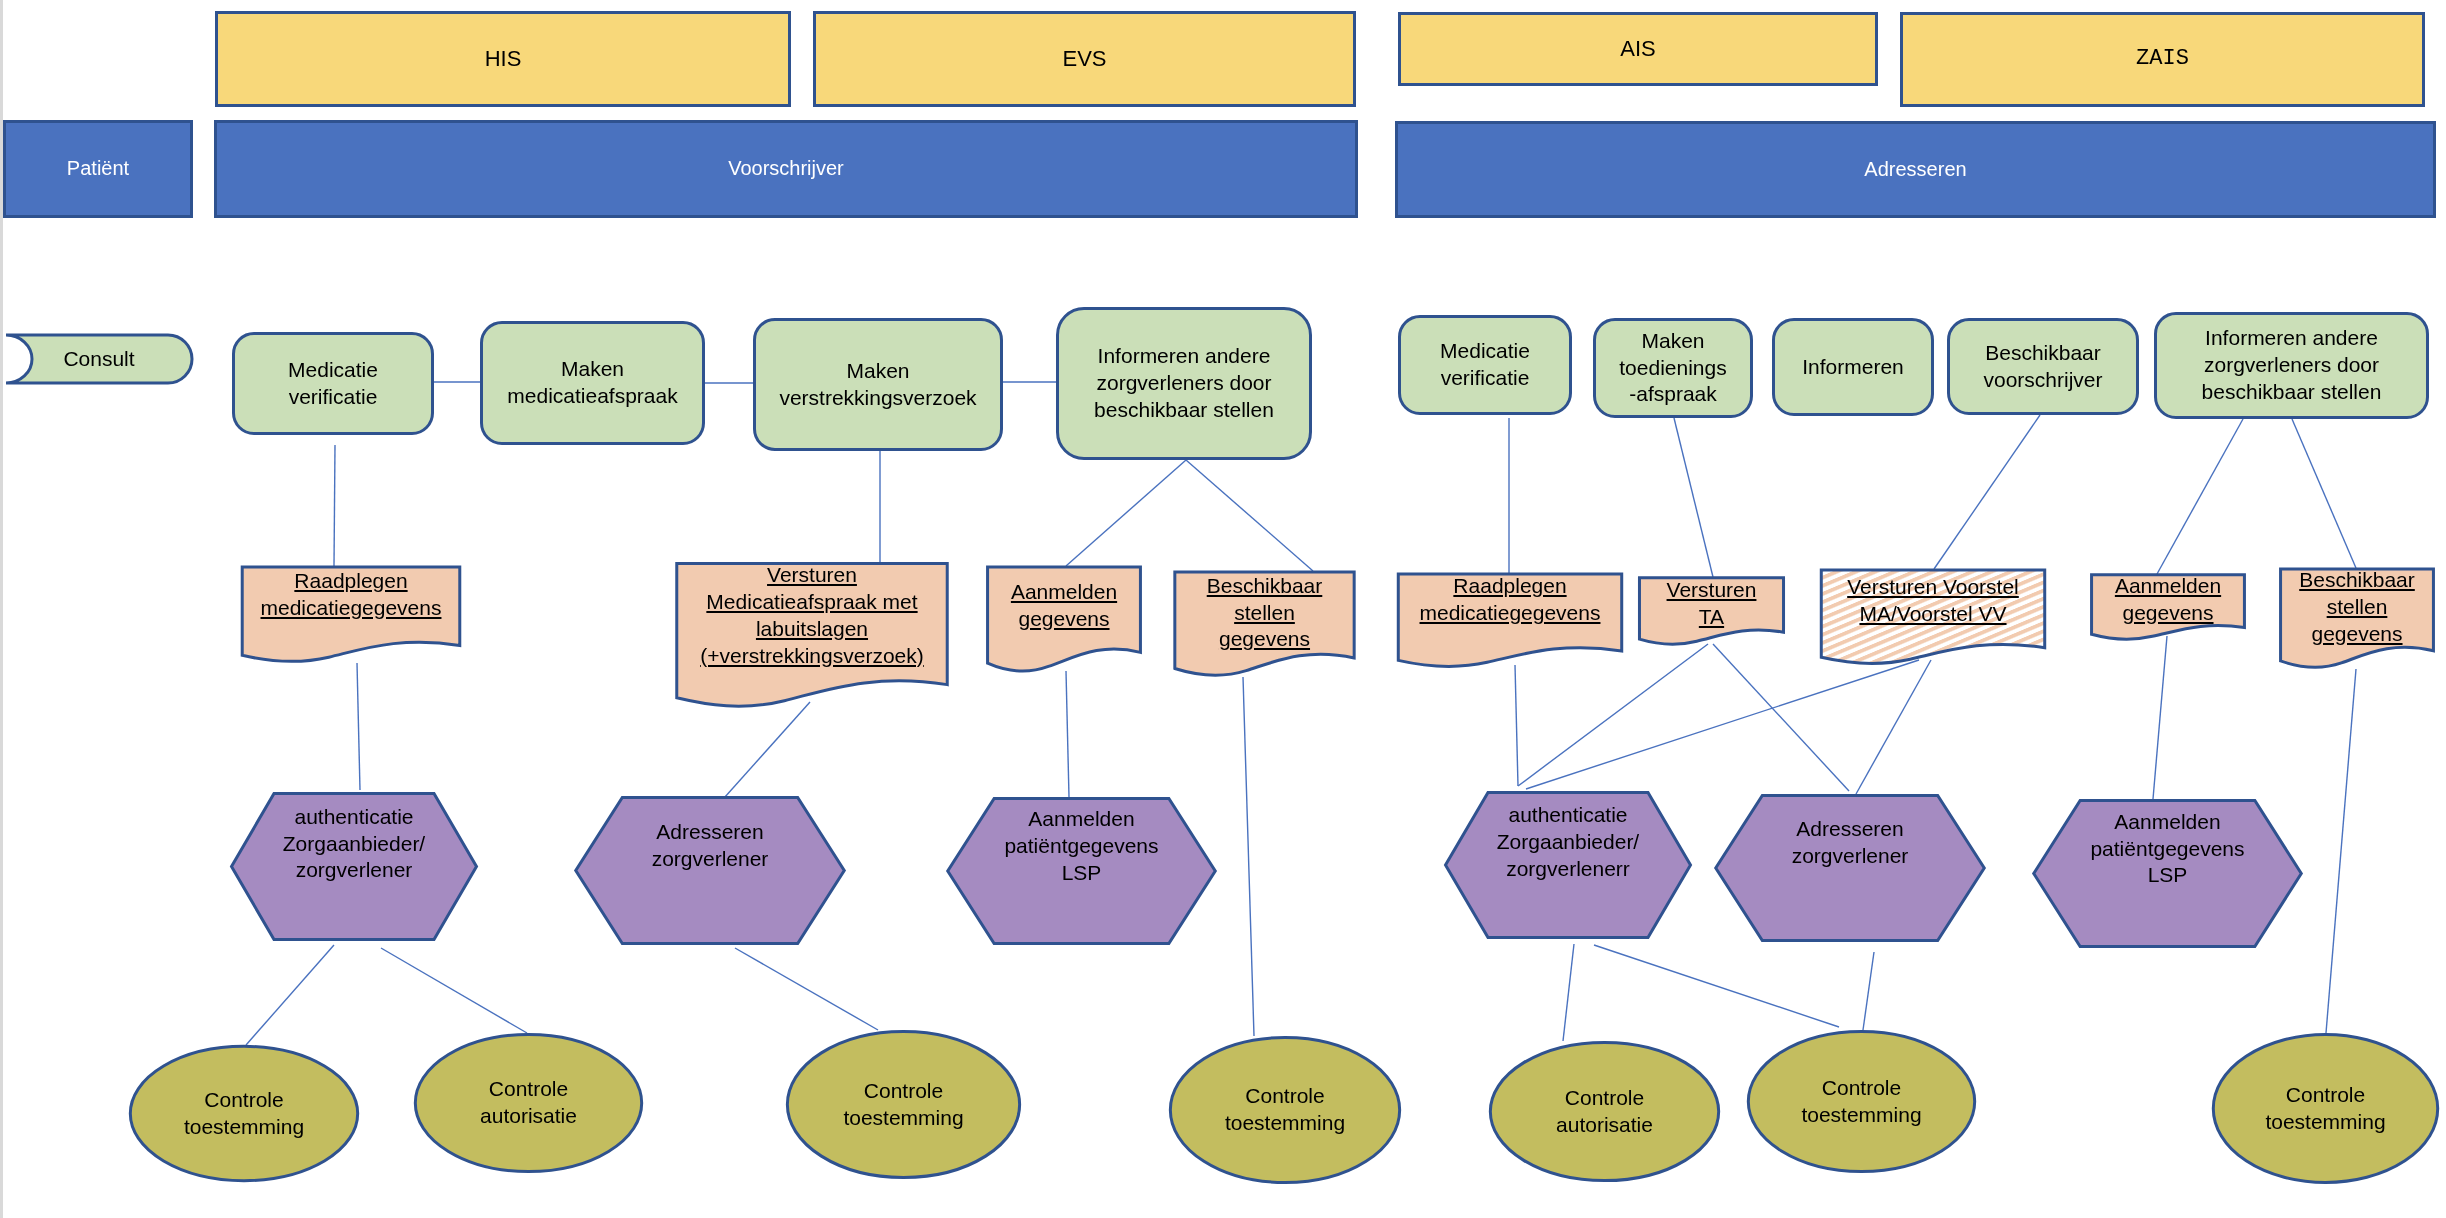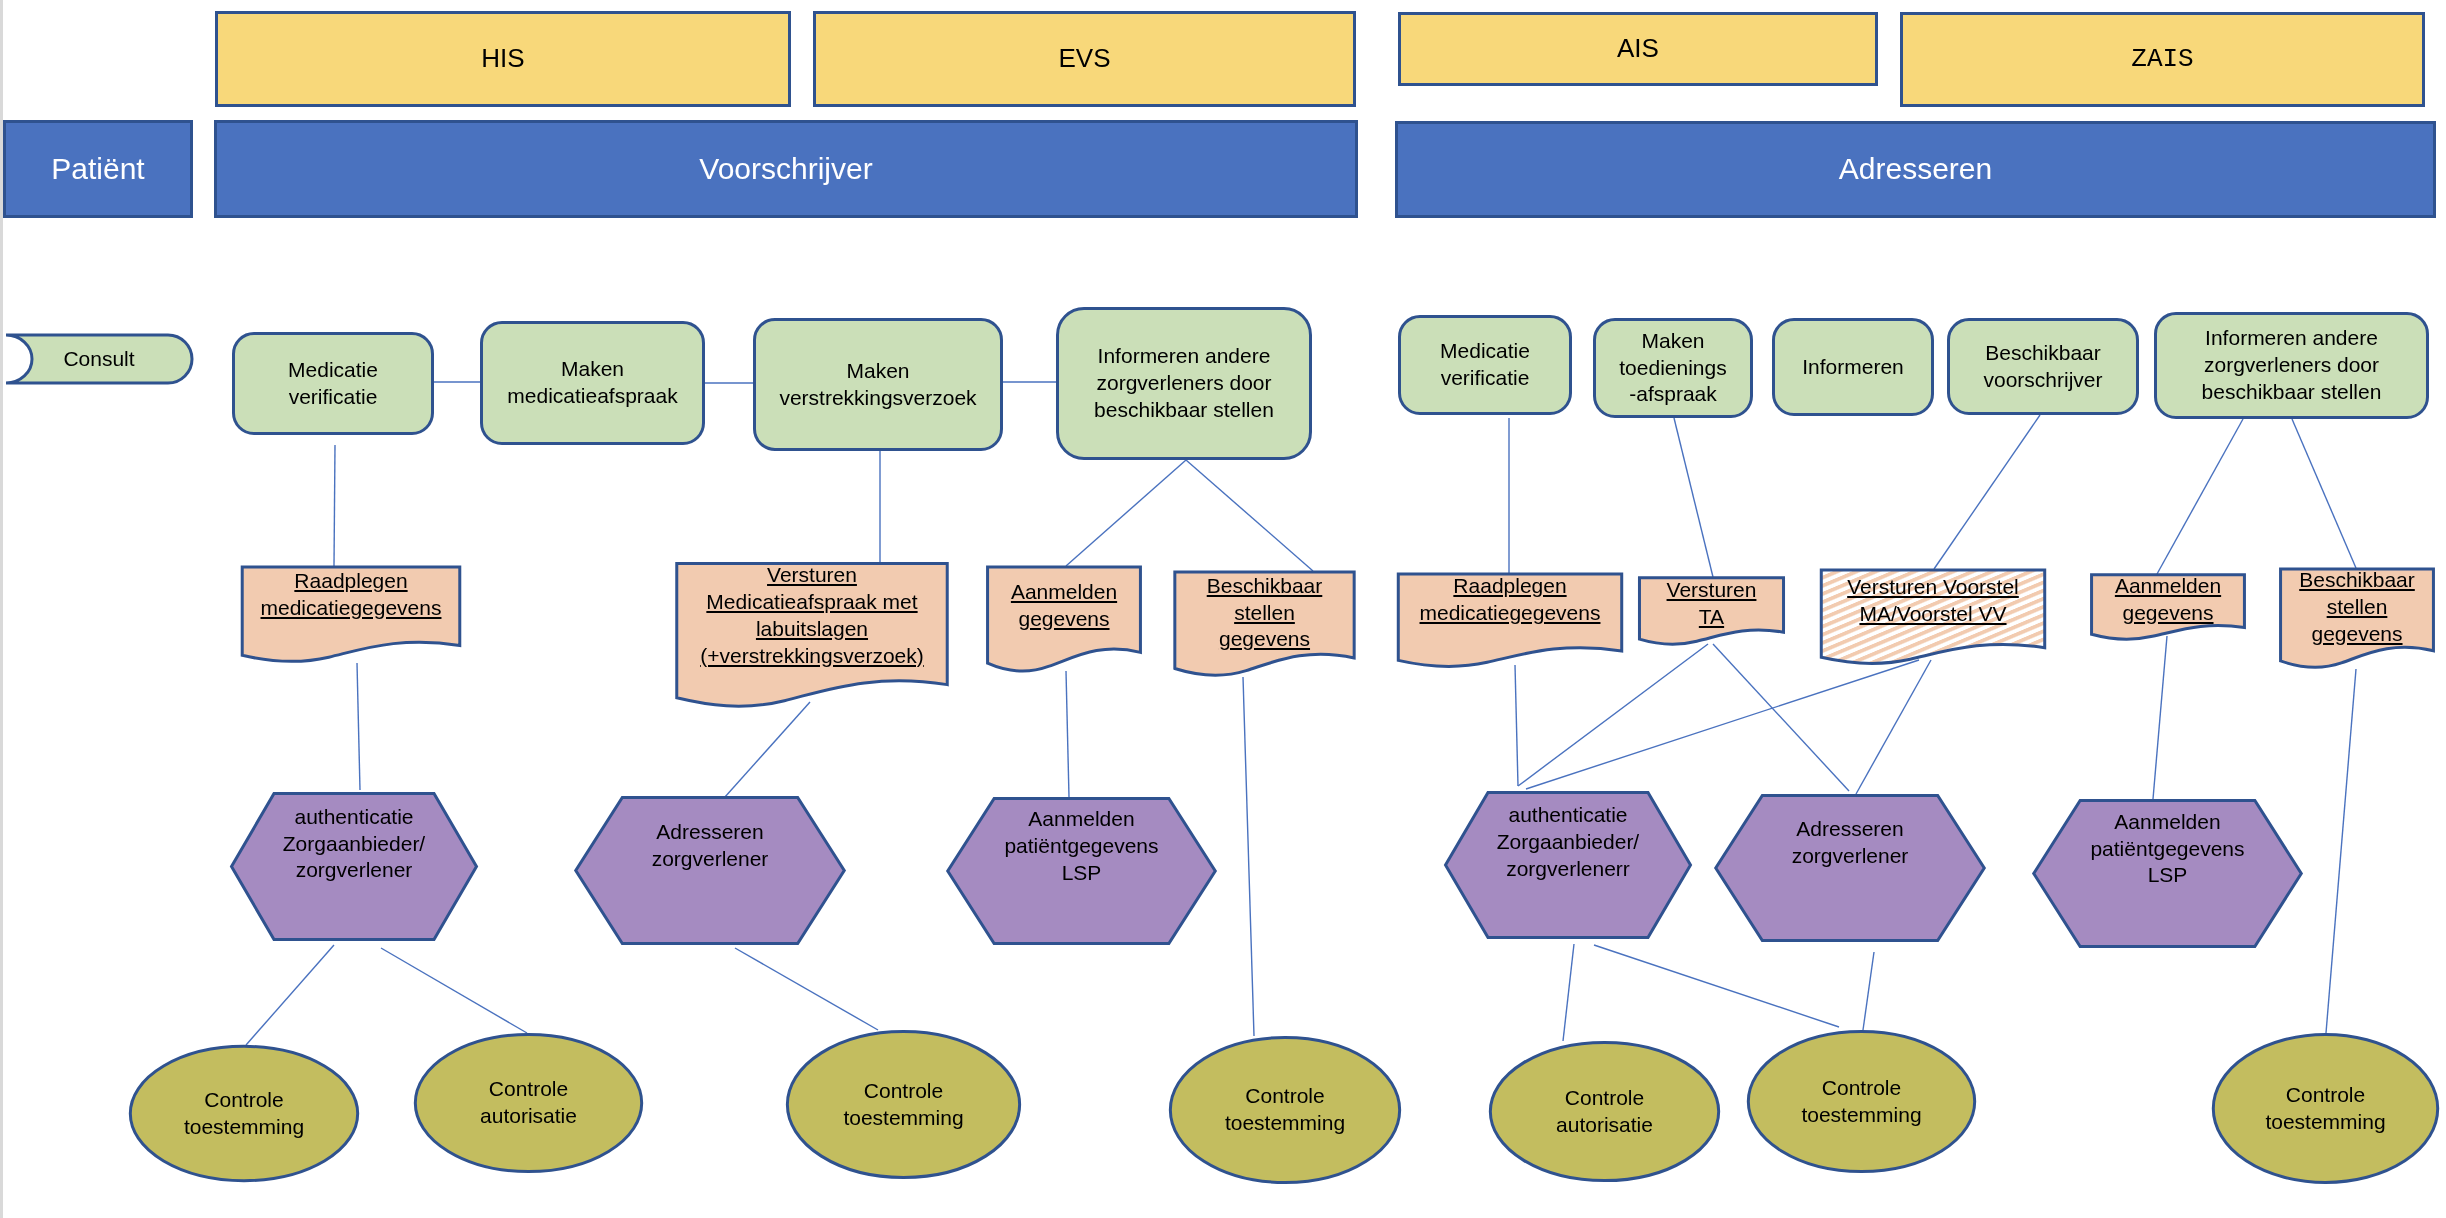--- a/index.html
+++ b/index.html
@@ -7,22 +7,22 @@
          font-family: "Liberation Sans", "DejaVu Sans", sans-serif; }
   #left-edge { position:absolute; left:0; top:0; width:3px; height:1218px; background:#d9d9d9; }
   svg#wires { position:absolute; left:0; top:0; }
   .node { position:absolute; box-sizing:border-box; }
   .node > svg { position:absolute; left:0; top:0; width:100%; height:100%; overflow:visible; }
   .label { position:absolute; left:0; top:0; width:100%; height:100%; display:flex;
            align-items:center; justify-content:center; text-align:center;
            font-size:21px; line-height:1.28; color:#000; box-sizing:border-box; padding:0 6px; white-space:pre-line; }
   .rect-yellow { background:#f8d87a; border:3px solid #2f528f; }
   .rect-blue { background:#4a72bf; border:3px solid #2f528f; }
-  .rect-blue .label { color:#ffffff; font-size:30px; }
-  .rect-yellow .label { font-size:26px; }
+  .rect-blue .label { color:#ffffff; font-size:20px; }
+  .rect-yellow .label { font-size:22px; }
   .green { background:#cbdfb8; border:3px solid #2f528f; border-radius:22px; }
   .doc .label { padding-bottom:18%;text-decoration:underline; }
   .hex .label { padding-bottom:18%; }
   .ell .label { padding:0 14px; }
 </style>
 </head>
 <body>
 
 <div id="left-edge"></div>
 

